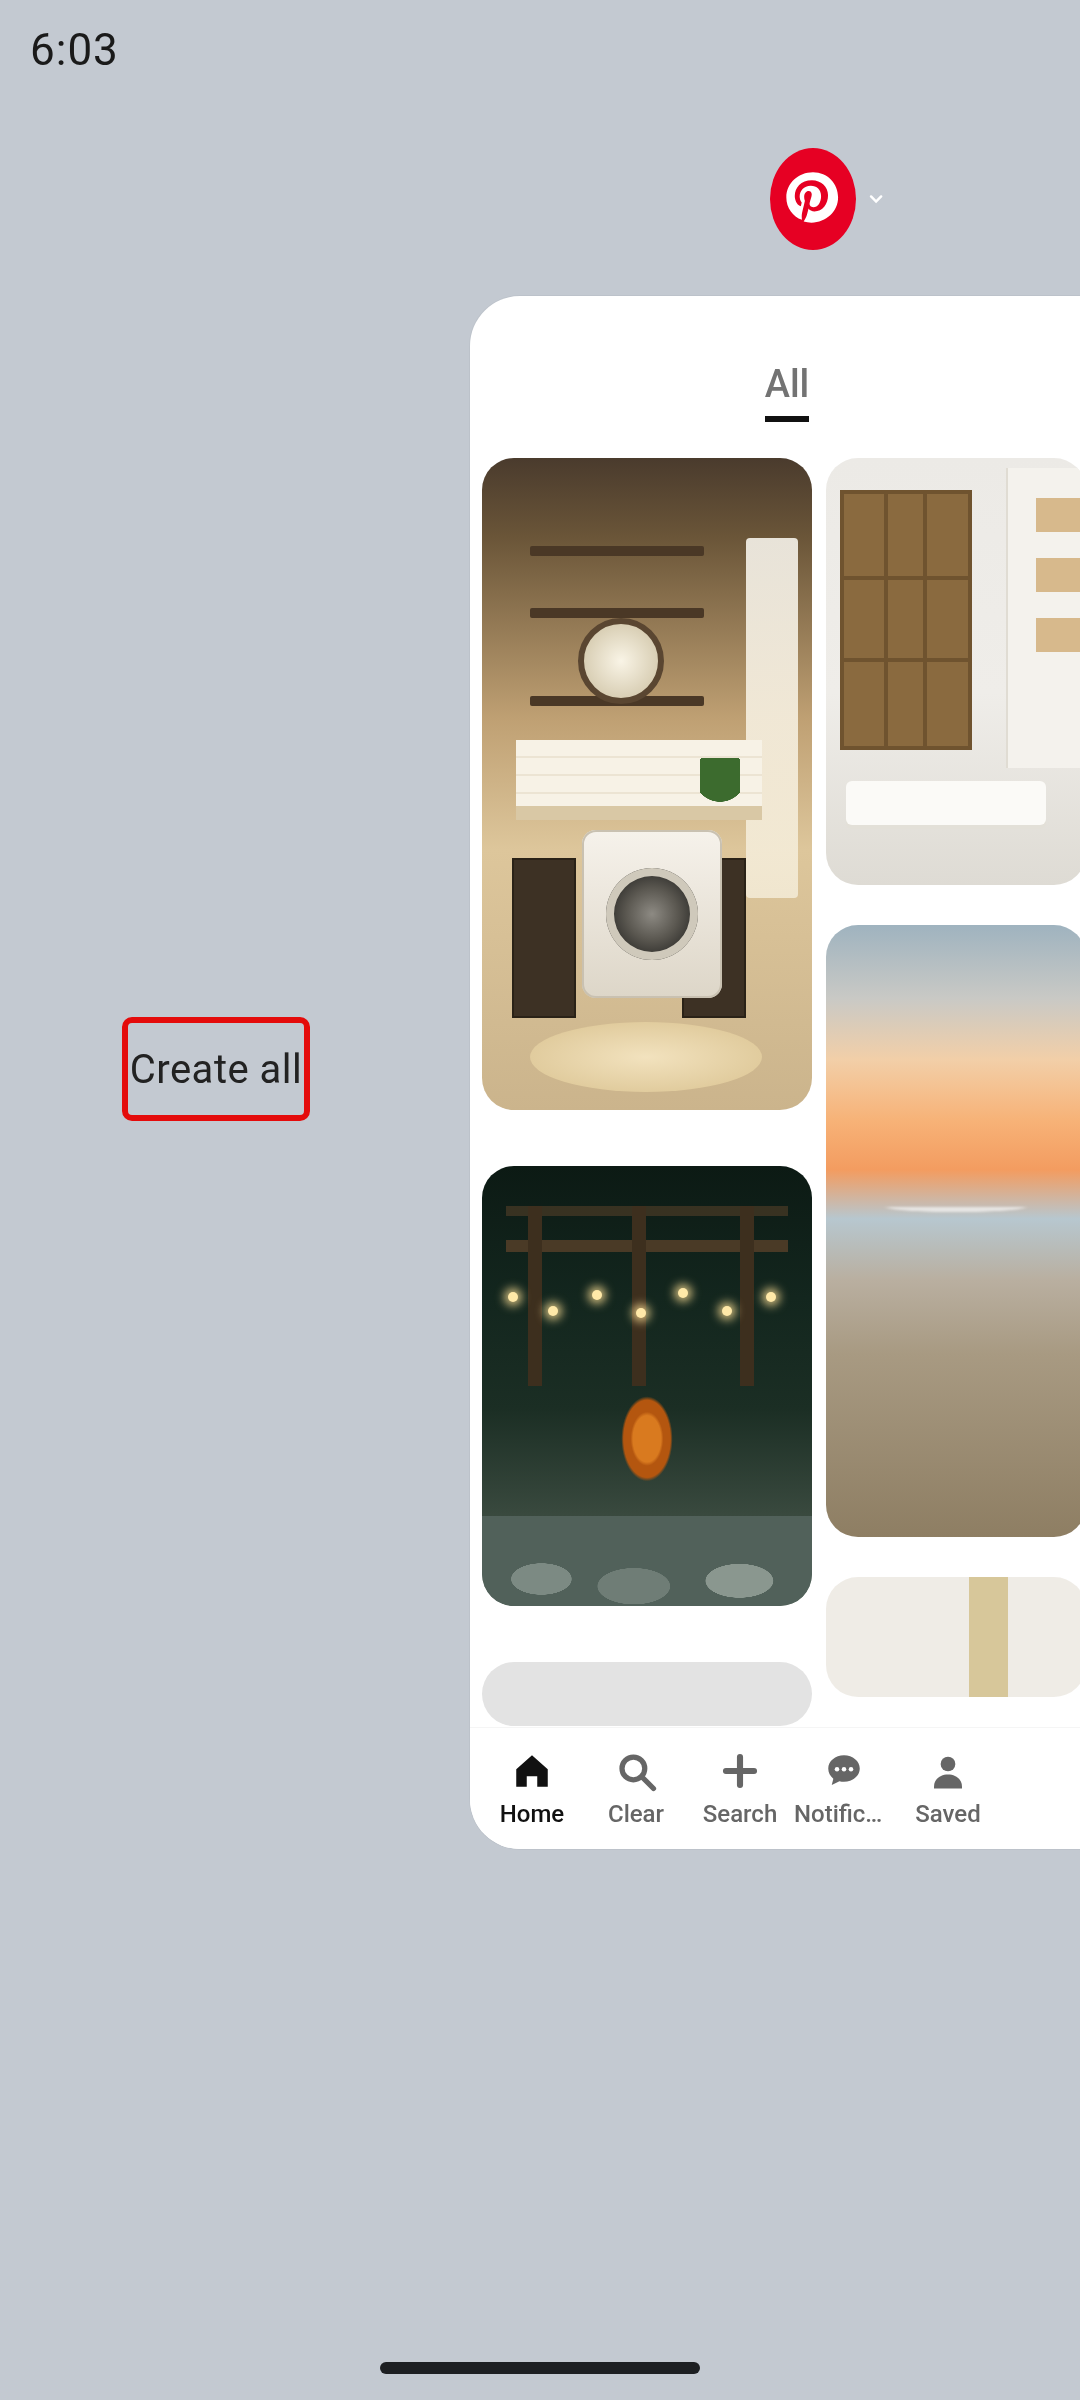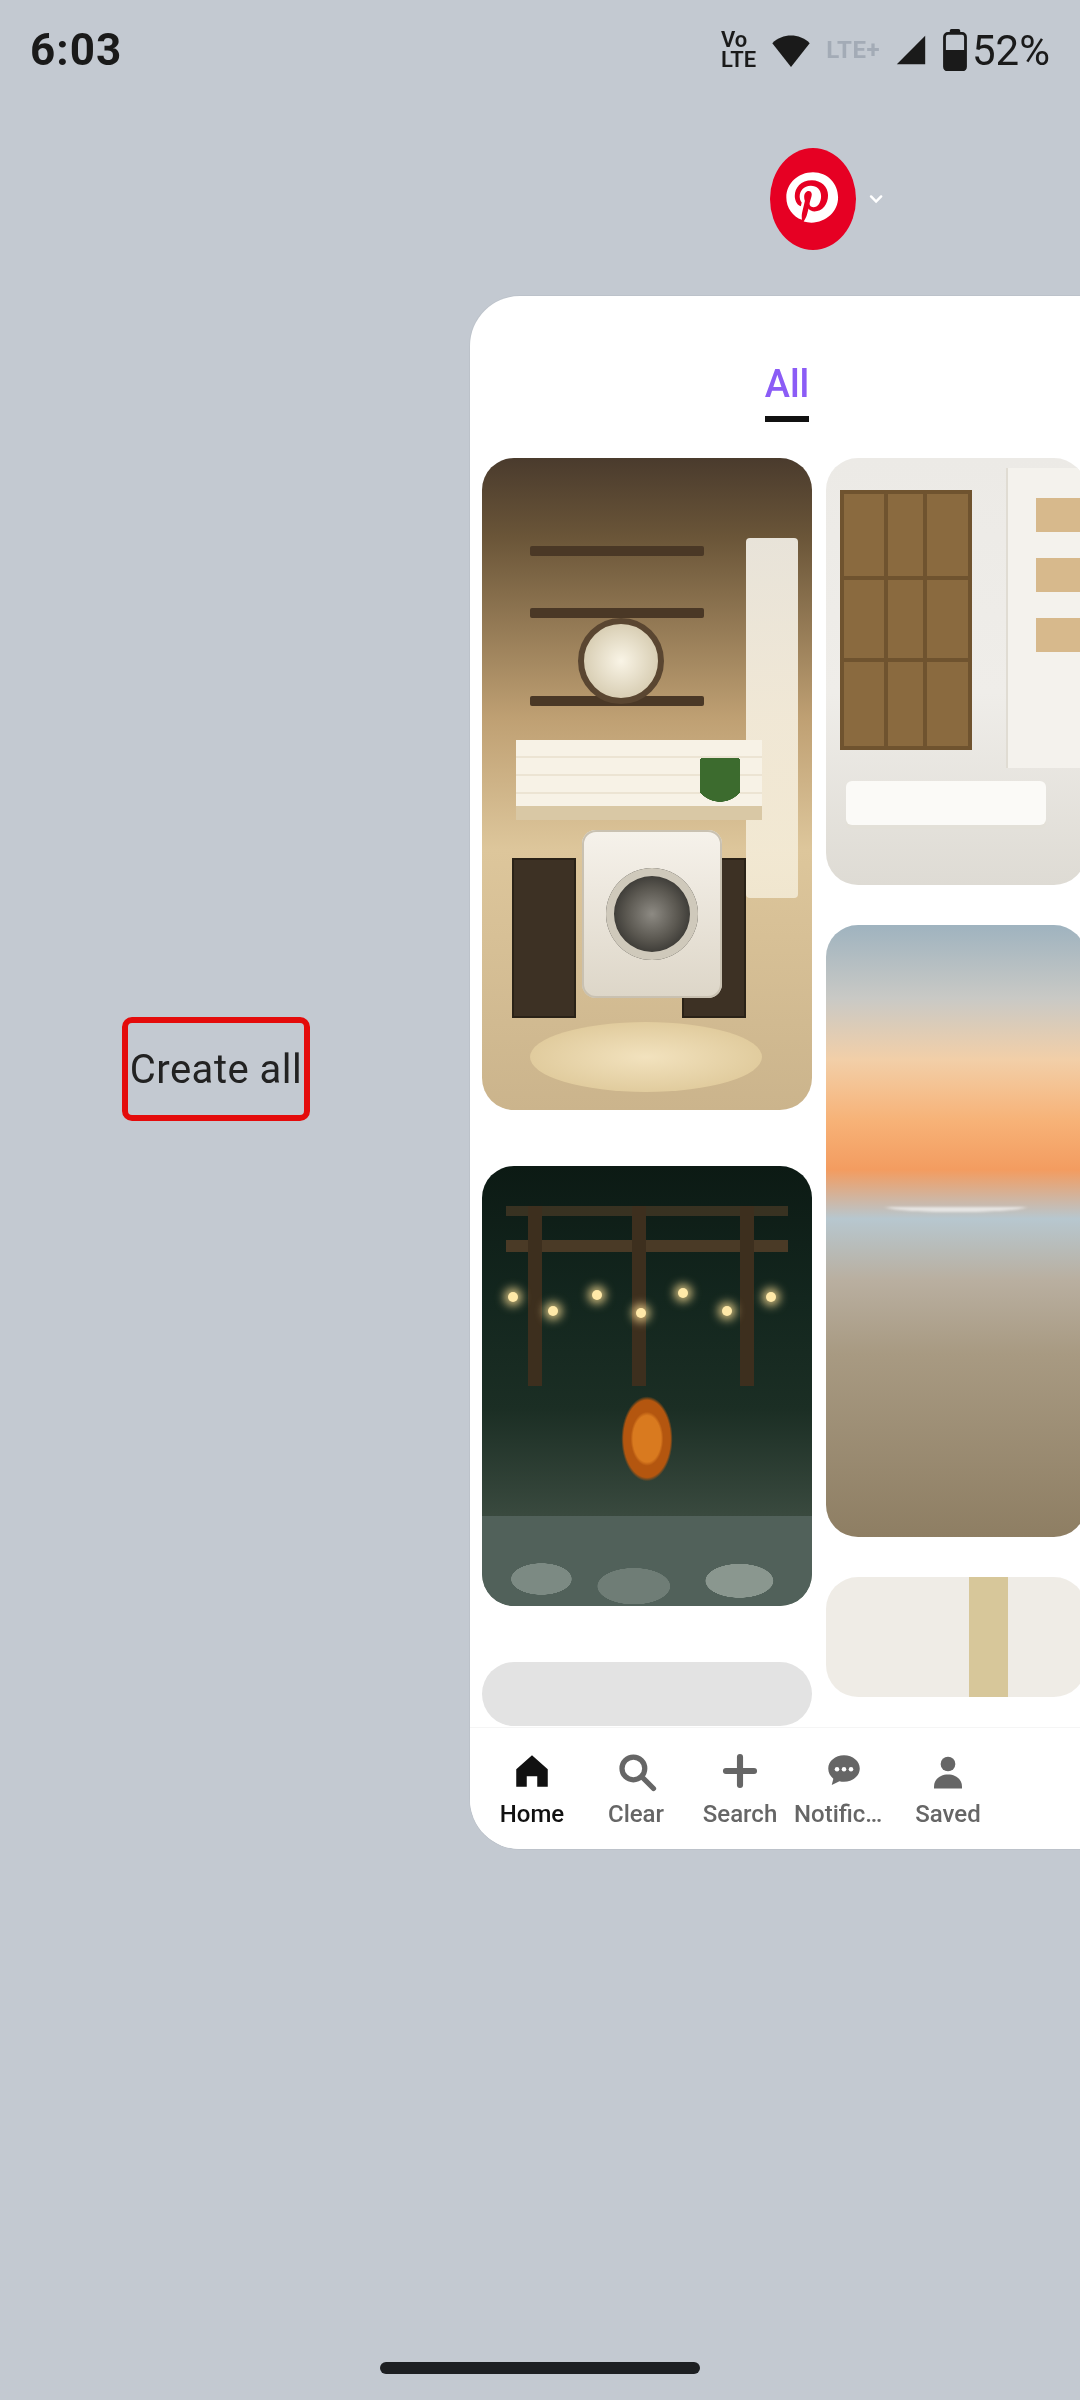--- a/index.html
+++ b/index.html
@@ -11,21 +11,21 @@
     }
 
     
     .status-bar {
       position: absolute; top: 0; left: 0; right: 0; height: 100px;
       display: flex; align-items: center; justify-content: space-between;
       padding: 0 30px;
       color: #1a1a1a;
       font-size: 44px;
     }
-    .status-left { font-weight: 700; letter-spacing: 1px; }
+    .status-left { font-weight: 400; letter-spacing: 1px; }
     .status-right { display: flex; align-items: center; gap: 14px; }
     .volte {
       font-size: 22px; line-height: 20px; font-weight: 600; text-align: left;
     }
     .wifi-icon { width: 42px; height: 34px; }
     .lte-txt { font-size: 24px; font-weight: 700; color: #a3abb6; letter-spacing: 0.5px; }
     .signal-icon { width: 34px; height: 34px; }
     .battery-wrap { display: flex; align-items: center; gap: 4px; }
     .battery-icon { width: 26px; height: 42px; display: block; }
     .battery-pct { font-size: 42px; font-weight: 400; }
@@ -69,21 +69,21 @@
       overflow: hidden;
       box-shadow: 0 0 0 1px rgba(0,0,0,0.03);
     }
 
     
     .feed-tabs {
       height: 146px; display: flex; align-items: flex-end; justify-content: center;
       padding-bottom: 20px;
     }
     .feed-tab {
-      font-size: 38px; font-weight: 500; color: #8b5cf6; padding-bottom: 10px;
+      font-size: 38px; font-weight: 500; color: #737373; padding-bottom: 10px;
       border-bottom: 6px solid #111;
       margin-left: 24px;
     }
 
     
     .feed { position: absolute; top: 162px; left: 12px; right: 0; bottom: 120px; overflow: hidden; }
     .col { position: absolute; top: 0; width: 330px; }
     .col-a { left: 0; }
     .col-b { left: 344px; width: 260px; } 
 
@@ -218,41 +218,20 @@
     .gesture-bar {
       position: absolute; left: 50%; bottom: 26px; transform: translateX(-50%);
       width: 320px; height: 12px; border-radius: 10px; background:#1d1f22;
     }
   </style>
 </head>
 <body>
 
 <div class="status-bar">
   <div class="status-left">6:03</div>
-  <div class="status-right">
-    <div class="volte">
-      <div>Vo</div>
-      <div>LTE</div>
-    </div>
-    <svg class="wifi-icon" viewBox="0 0 24 20">
-      <path d="M12 20 L23 6 C17 0 7 0 1 6 Z" fill="#1a1a1a"></path>
-    </svg>
-    <span class="lte-txt">LTE+</span>
-    <svg class="signal-icon" viewBox="0 0 24 24">
-      <path d="M2 22 L22 22 L22 2 Z" fill="#1a1a1a"></path>
-    </svg>
-    <div class="battery-wrap">
-      <svg class="battery-icon" viewBox="0 0 14 24">
-        <rect x="4" y="0" width="6" height="2.5" rx="1" fill="#1a1a1a"></rect>
-        <rect x="1" y="2.5" width="12" height="21" rx="2" fill="none" stroke="#1a1a1a" stroke-width="1.6"></rect>
-        <rect x="1" y="12" width="12" height="11.5" rx="0" fill="#1a1a1a"></rect>
-      </svg>
-      <span class="battery-pct">52%</span>
-    </div>
-  </div>
 </div>
 
 <div class="clear-all">
   <span>Create all</span>
 </div>
 
 <div class="app-header">
   <div class="p-logo">
     <svg viewBox="0 0 24 24" fill="#ffffff">
       <path d="M12 2C6.48 2 2 6.2 2 11.4c0 3.86 2.42 7.16 5.86 8.42-.08-.72-.15-1.82.03-2.6.17-.72 1.08-4.6 1.08-4.6s-.28-.55-.28-1.37c0-1.28.74-2.24 1.67-2.24.79 0 1.17.59 1.17 1.3 0 .79-.5 1.98-.77 3.08-.22.92.46 1.67 1.37 1.67 1.64 0 2.9-1.73 2.9-4.23 0-2.21-1.59-3.76-3.86-3.76-2.63 0-4.17 1.97-4.17 4.01 0 .79.3 1.64.68 2.1.08.09.09.17.07.27l-.27 1.08c-.04.18-.14.22-.33.13-1.22-.57-1.98-2.35-1.98-3.78 0-3.08 2.24-5.91 6.45-5.91 3.39 0 6.02 2.41 6.02 5.64 0 3.36-2.12 6.07-5.06 6.07-.99 0-1.92-.51-2.24-1.12l-.61 2.32c-.22.85-.82 1.91-1.22 2.56.92.28 1.89.44 2.9.44 5.52 0 10-4.2 10-9.4S17.52 2 12 2z"></path>

